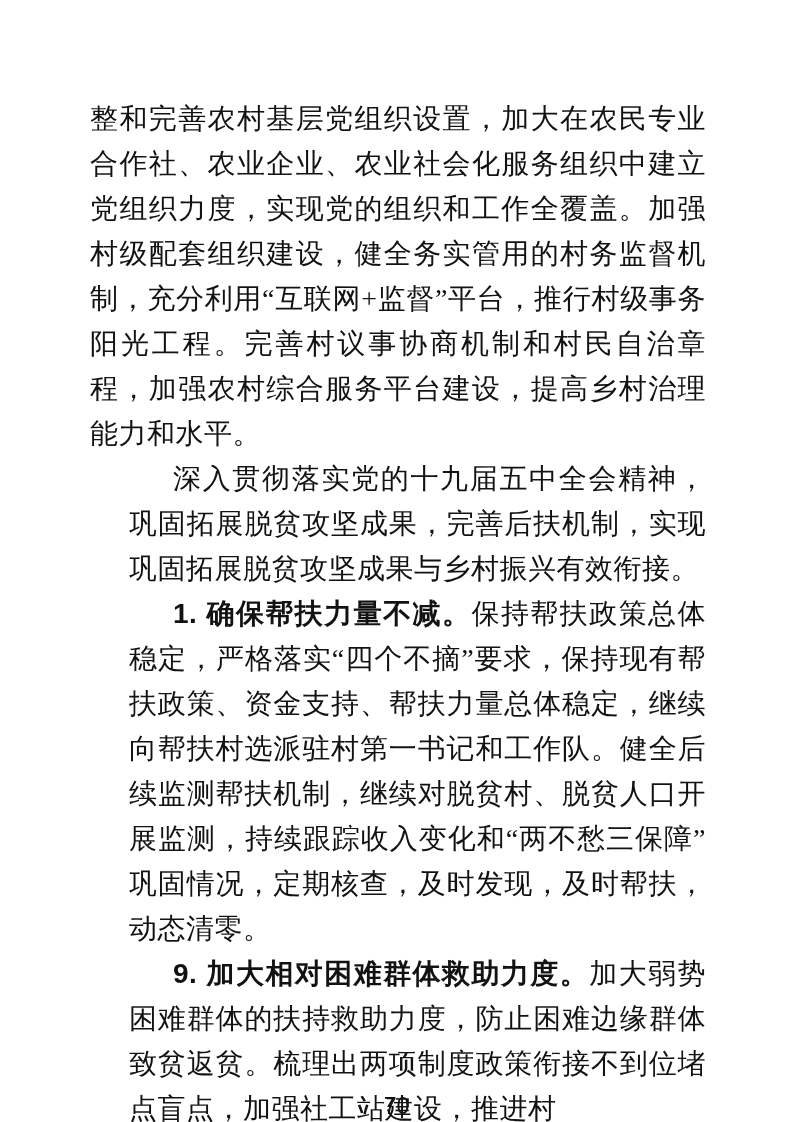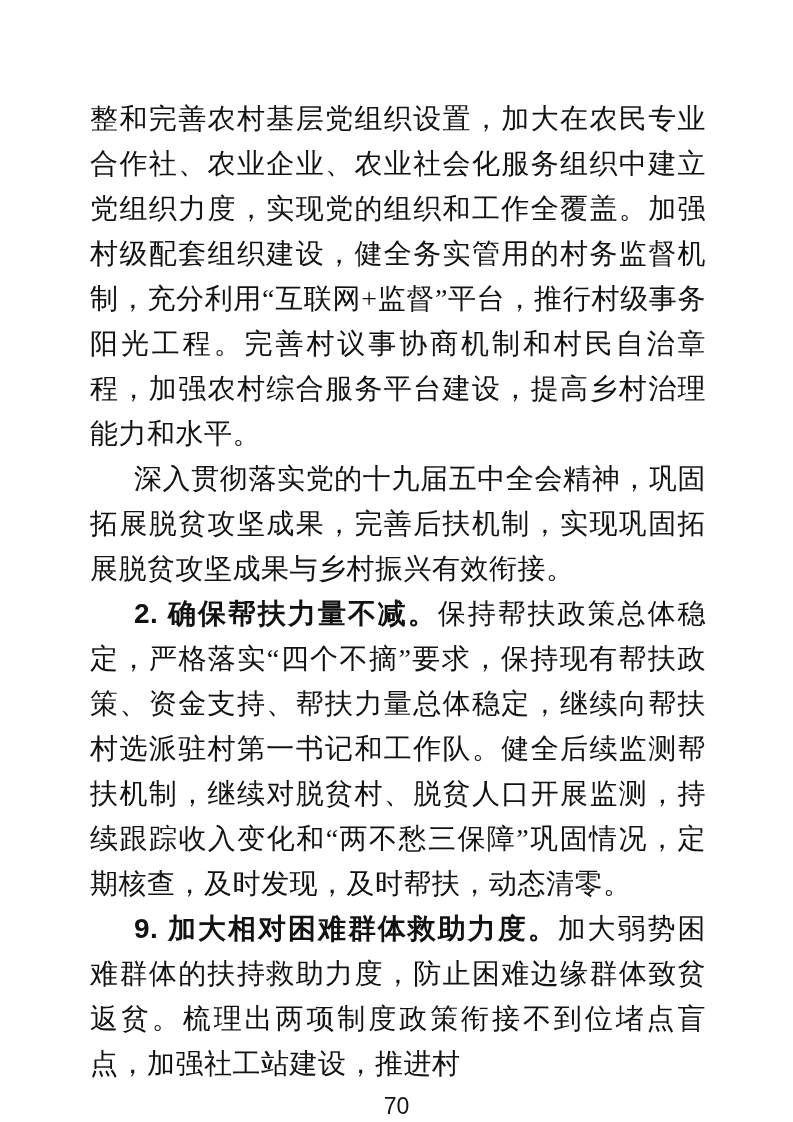--- a/index.html
+++ b/index.html
@@ -26,20 +26,21 @@
   p.body-para {
     margin: 0;
     font-size: 28px;
     line-height: 45px;
     text-align: justify;
     text-justify: inter-character;
     letter-spacing: 0.5px;
   }
   p.indented {
     text-indent: 44px;
+    margin-left: 39px;
   }
   .section-heading {
     margin: 13px 0 5px 0;
     font-family: "Liberation Sans", "DejaVu Sans", sans-serif;
     font-weight: bold;
     font-size: 29px;
     line-height: 45px;
     text-indent: 52px;
     text-align: justify;
     letter-spacing: 0.5px;
@@ -63,20 +64,20 @@
 <body>
 
 <div class="page">
   <div class="content">
 
     <p class="body-para">整和完善农村基层党组织设置，加大在农民专业合作社、农业企业、农业社会化服务组织中建立党组织力度，实现党的组织和工作全覆盖。加强村级配套组织建设，健全务实管用的村务监督机制，充分利用“互联网+监督”平台，推行村级事务阳光工程。完善村议事协商机制和村民自治章程，加强农村综合服务平台建设，提高乡村治理能力和水平。</p>
 
 
     <p class="body-para indented">深入贯彻落实党的十九届五中全会精神，巩固拓展脱贫攻坚成果，完善后扶机制，实现巩固拓展脱贫攻坚成果与乡村振兴有效衔接。</p>
 
-    <p class="body-para indented"><span class="para-lead">2. 确保帮扶力量不减。</span><span>保持帮扶政策总体稳定，严格落实“四个不摘”要求，保持现有帮扶政策、资金支持、帮扶力量总体稳定，继续向帮扶村选派驻村第一书记和工作队。健全后续监测帮扶机制，继续对脱贫村、脱贫人口开展监测，持续跟踪收入变化和“两不愁三保障”巩固情况，定期核查，及时发现，及时帮扶，动态清零。</span></p>
+    <p class="body-para indented"><span class="para-lead">1. 确保帮扶力量不减。</span><span>保持帮扶政策总体稳定，严格落实“四个不摘”要求，保持现有帮扶政策、资金支持、帮扶力量总体稳定，继续向帮扶村选派驻村第一书记和工作队。健全后续监测帮扶机制，继续对脱贫村、脱贫人口开展监测，持续跟踪收入变化和“两不愁三保障”巩固情况，定期核查，及时发现，及时帮扶，动态清零。</span></p>
 
     <p class="body-para indented"><span class="para-lead">9. 加大相对困难群体救助力度。</span><span>加大弱势困难群体的扶持救助力度，防止困难边缘群体致贫返贫。梳理出两项制度政策衔接不到位堵点盲点，加强社工站建设，推进村</span></p>
 
   </div>
 
   <div class="page-number">70</div>
 </div>
 
 </body></html>

